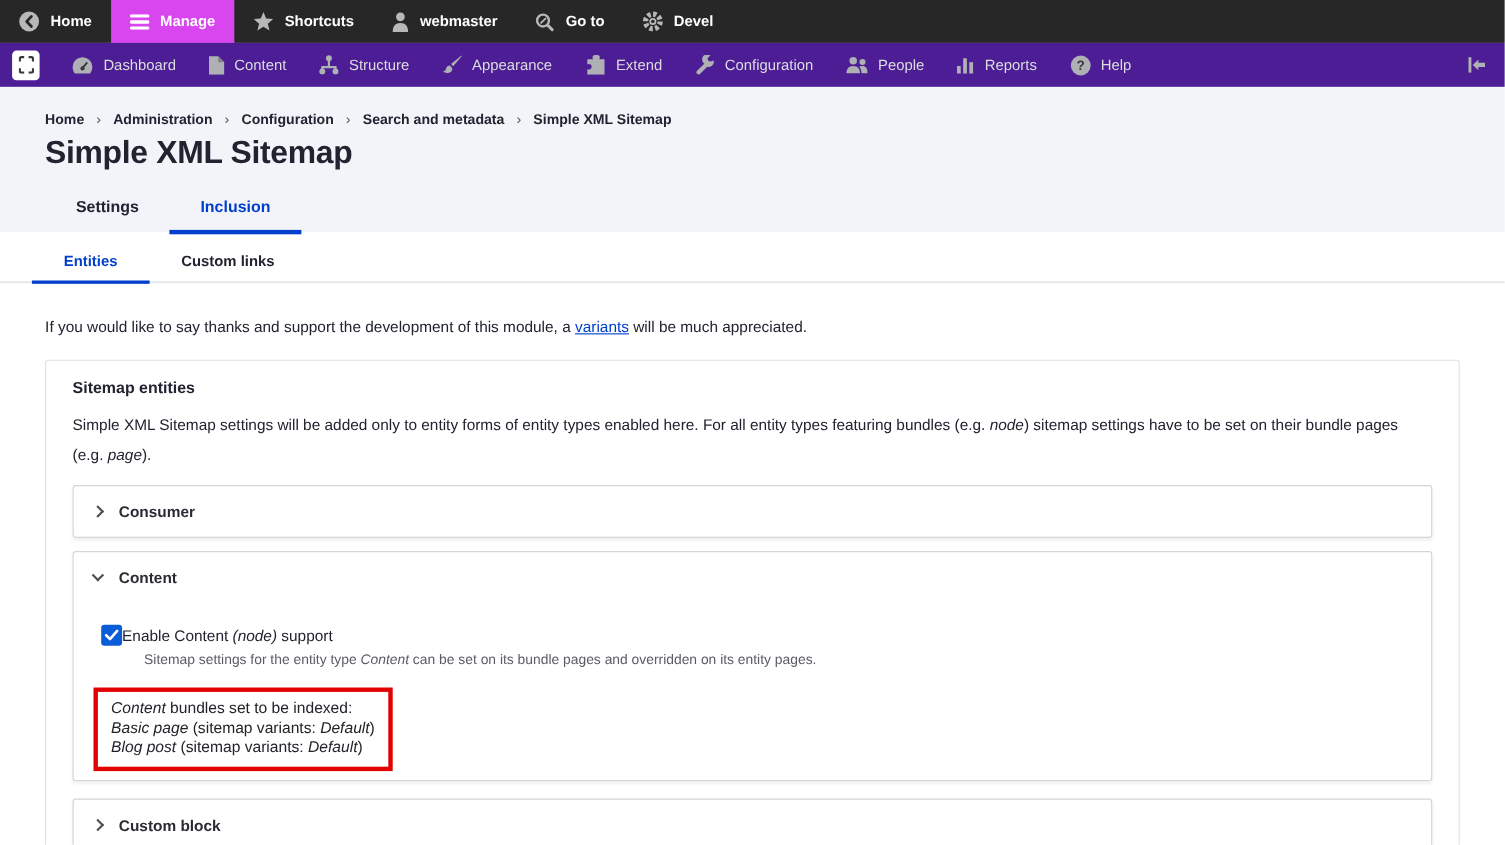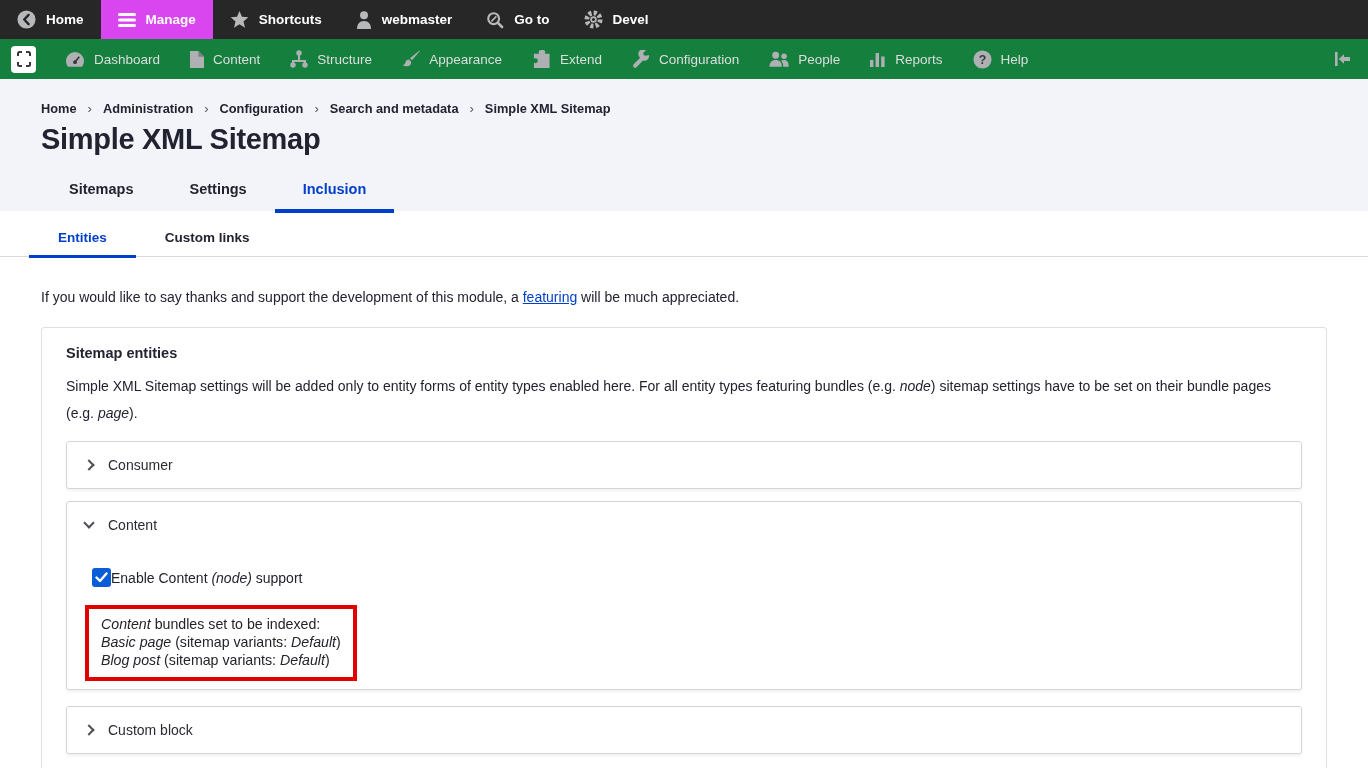--- a/index.html
+++ b/index.html
@@ -9,21 +9,21 @@
     background:#fff; color:#222330;
     font-family:"Liberation Sans", sans-serif; font-size:14px;
   }
   
   .toolbar-top { height:39px; background:#272727; display:flex; align-items:stretch; }
   .tt-item { display:flex; align-items:center; gap:10px; padding:0 17px;
              color:#fff; font-weight:bold; font-size:13.5px; cursor:pointer; }
   .tt-item.active { background:#d946ef; }
   .tt-icon { display:flex; align-items:center; }
   
-  .toolbar-admin { height:40px; background:#15803d; display:flex; align-items:center; padding:0 10px; }
+  .toolbar-admin { height:40px; background:#4c1d95; display:flex; align-items:center; padding:0 10px; }
   .drupal-badge { width:25px; height:27px; background:#fff; border-radius:4px;
                   display:flex; align-items:center; justify-content:center; margin:0 14px 0 1px; cursor:pointer; }
   .ta-item { display:flex; align-items:center; gap:9px; padding:0 15px; height:100%;
              color:#dcdddf; font-size:13.5px; cursor:pointer; }
   .ta-spacer { flex:1; }
   .ta-collapse { padding:0 6px; display:flex; align-items:center; cursor:pointer; }
   
   .page-header { background:#f3f4f9; padding:22px 41px 0; height:132px; }
   .breadcrumb { display:flex; align-items:center; gap:11px; font-size:12.8px; font-weight:bold; color:#222330; }
   .breadcrumb .crumb { cursor:pointer; }
@@ -45,21 +45,21 @@
   
   .fieldset { margin:22px 41px 0; background:#fff; border:1px solid #dfe0e5; border-radius:3px;
               padding:17px 24px 40px; }
   .legend { font-size:14.5px; font-weight:bold; color:#222330; }
   .fs-desc { margin-top:12px; font-size:14px; line-height:27px; color:#222330; }
   .details { border:1px solid #d4d5da; border-radius:3px; background:#fff;
              box-shadow:0 2px 3px rgba(0,0,0,0.06); }
   .details.m1 { margin-top:14px; } .details.m2 { margin-top:12px; }
   .details.m3 { margin-top:16px; }
   .summary { height:46px; display:flex; align-items:center; gap:15px; padding:0 18px;
-             font-size:14px; font-weight:normal; color:#2a2b33; cursor:pointer; }
+             font-size:14px; font-weight:bold; color:#2a2b33; cursor:pointer; }
   .chev { width:8px; height:8px; border-right:2px solid #4f5057; border-bottom:2px solid #4f5057;
           flex:0 0 auto; }
   .chev.right { transform:rotate(-45deg); margin-top:0px; }
   .chev.down  { transform:rotate(45deg); margin-top:-4px; }
   .details-body { padding:0 18px 8px; }
   .checkbox-row { margin-top:20px; margin-left:7px; display:flex; align-items:center; }
   .checkbox { width:19px; height:19px; background:#0b5cd7; border-radius:3px;
               display:flex; align-items:center; justify-content:center; cursor:pointer; flex:0 0 auto; }
   .cb-label { font-size:14px; color:#222330; }
   .cb-desc { margin:6px 0 0 46px; font-size:12.6px; color:#5b5c63; }
@@ -239,33 +239,32 @@
     <span class="crumb">Administration</span>
     <span class="sep">›</span>
     <span class="crumb">Configuration</span>
     <span class="sep">›</span>
     <span class="crumb">Search and metadata</span>
     <span class="sep">›</span>
     <span>Simple XML Sitemap</span>
   </nav>
   <h1 class="page-title">Simple XML Sitemap</h1>
   <div class="tabs-primary">
-    <div class="ptab">Sitemaps</div>
     <div class="ptab">Settings</div>
     <div class="ptab active">Inclusion</div>
   </div>
 </div>
 
 <div class="content">
   <div class="tabs-secondary-wrap">
     <div class="stab active">Entities</div>
     <div class="stab">Custom links</div>
   </div>
 
-  <p class="intro"><span>If you would like to say thanks and support the development of this module, a </span><a>featuring</a><span> will be much appreciated.</span></p>
+  <p class="intro"><span>If you would like to say thanks and support the development of this module, a </span><a>variants</a><span> will be much appreciated.</span></p>
 
   <div class="fieldset">
     <div class="legend">Sitemap entities</div>
     <p class="fs-desc"><span>Simple XML Sitemap settings will be added only to entity forms of entity types enabled here. For all entity types featuring bundles (e.g. </span><span class="it">node</span><span>) sitemap settings have to be set on their bundle pages (e.g. </span><span class="it">page</span><span>).</span></p>
 
     <div class="details m1">
       <div class="summary">
         <span class="chev right"></span>
         <span>Consumer</span>
       </div>
@@ -278,20 +277,21 @@
       </div>
       <div class="details-body">
         <div class="checkbox-row">
           <span class="checkbox">
             <svg width="13" height="11" viewBox="0 0 13 11" fill="none" stroke="#fff" stroke-width="2.4" stroke-linecap="round" stroke-linejoin="round">
                 <path d="M1.5 5.5l3.5 3.5L11.5 1.5"></path>
               </svg>
           </span>
           <span class="cb-label"><span>Enable Content </span><span class="it">(node)</span><span> support</span></span>
         </div>
+        <div class="cb-desc"><span>Sitemap settings for the entity type </span><span class="it">Content</span><span> can be set on its bundle pages and overridden on its entity pages.</span></div>
 
         <div class="red-box">
           <div><span class="it">Content</span><span> bundles set to be indexed:</span></div>
           <div><span class="it">Basic page</span><span> (sitemap variants: </span><span class="it">Default</span><span>)</span></div>
           <div><span class="it">Blog post</span><span> (sitemap variants: </span><span class="it">Default</span><span>)</span></div>
         </div>
       </div>
     </div>
 
     <div class="details m3">

